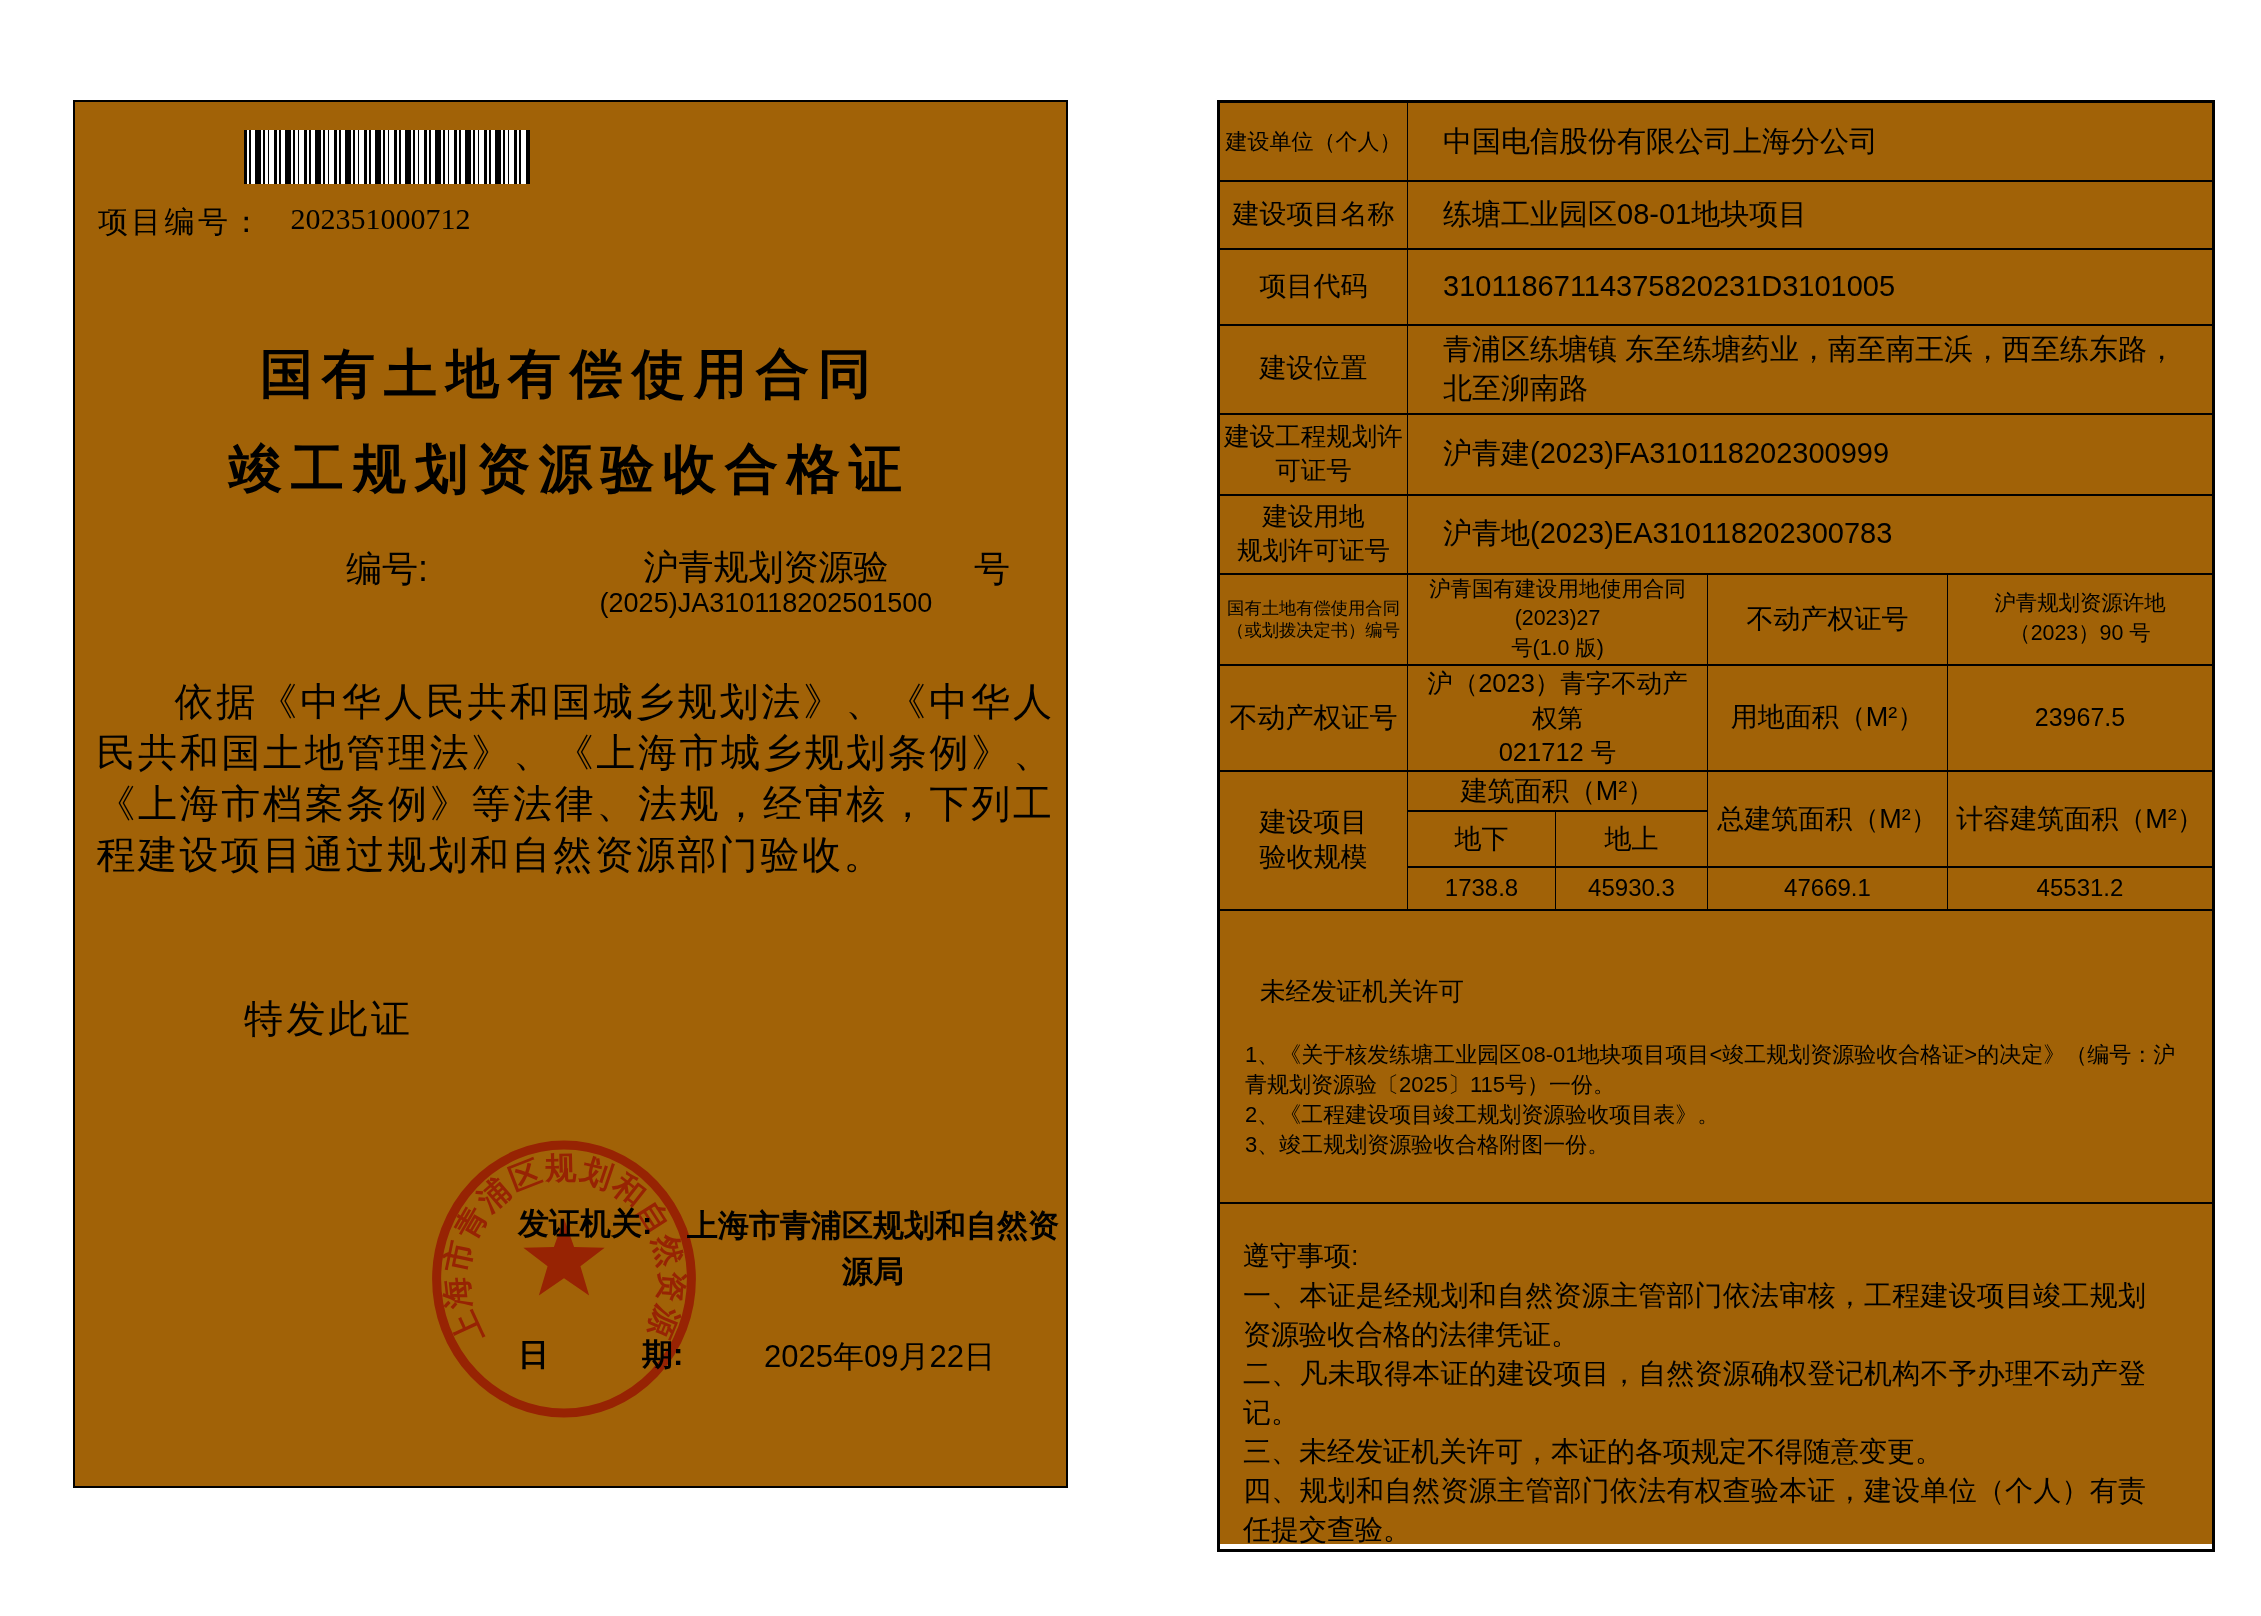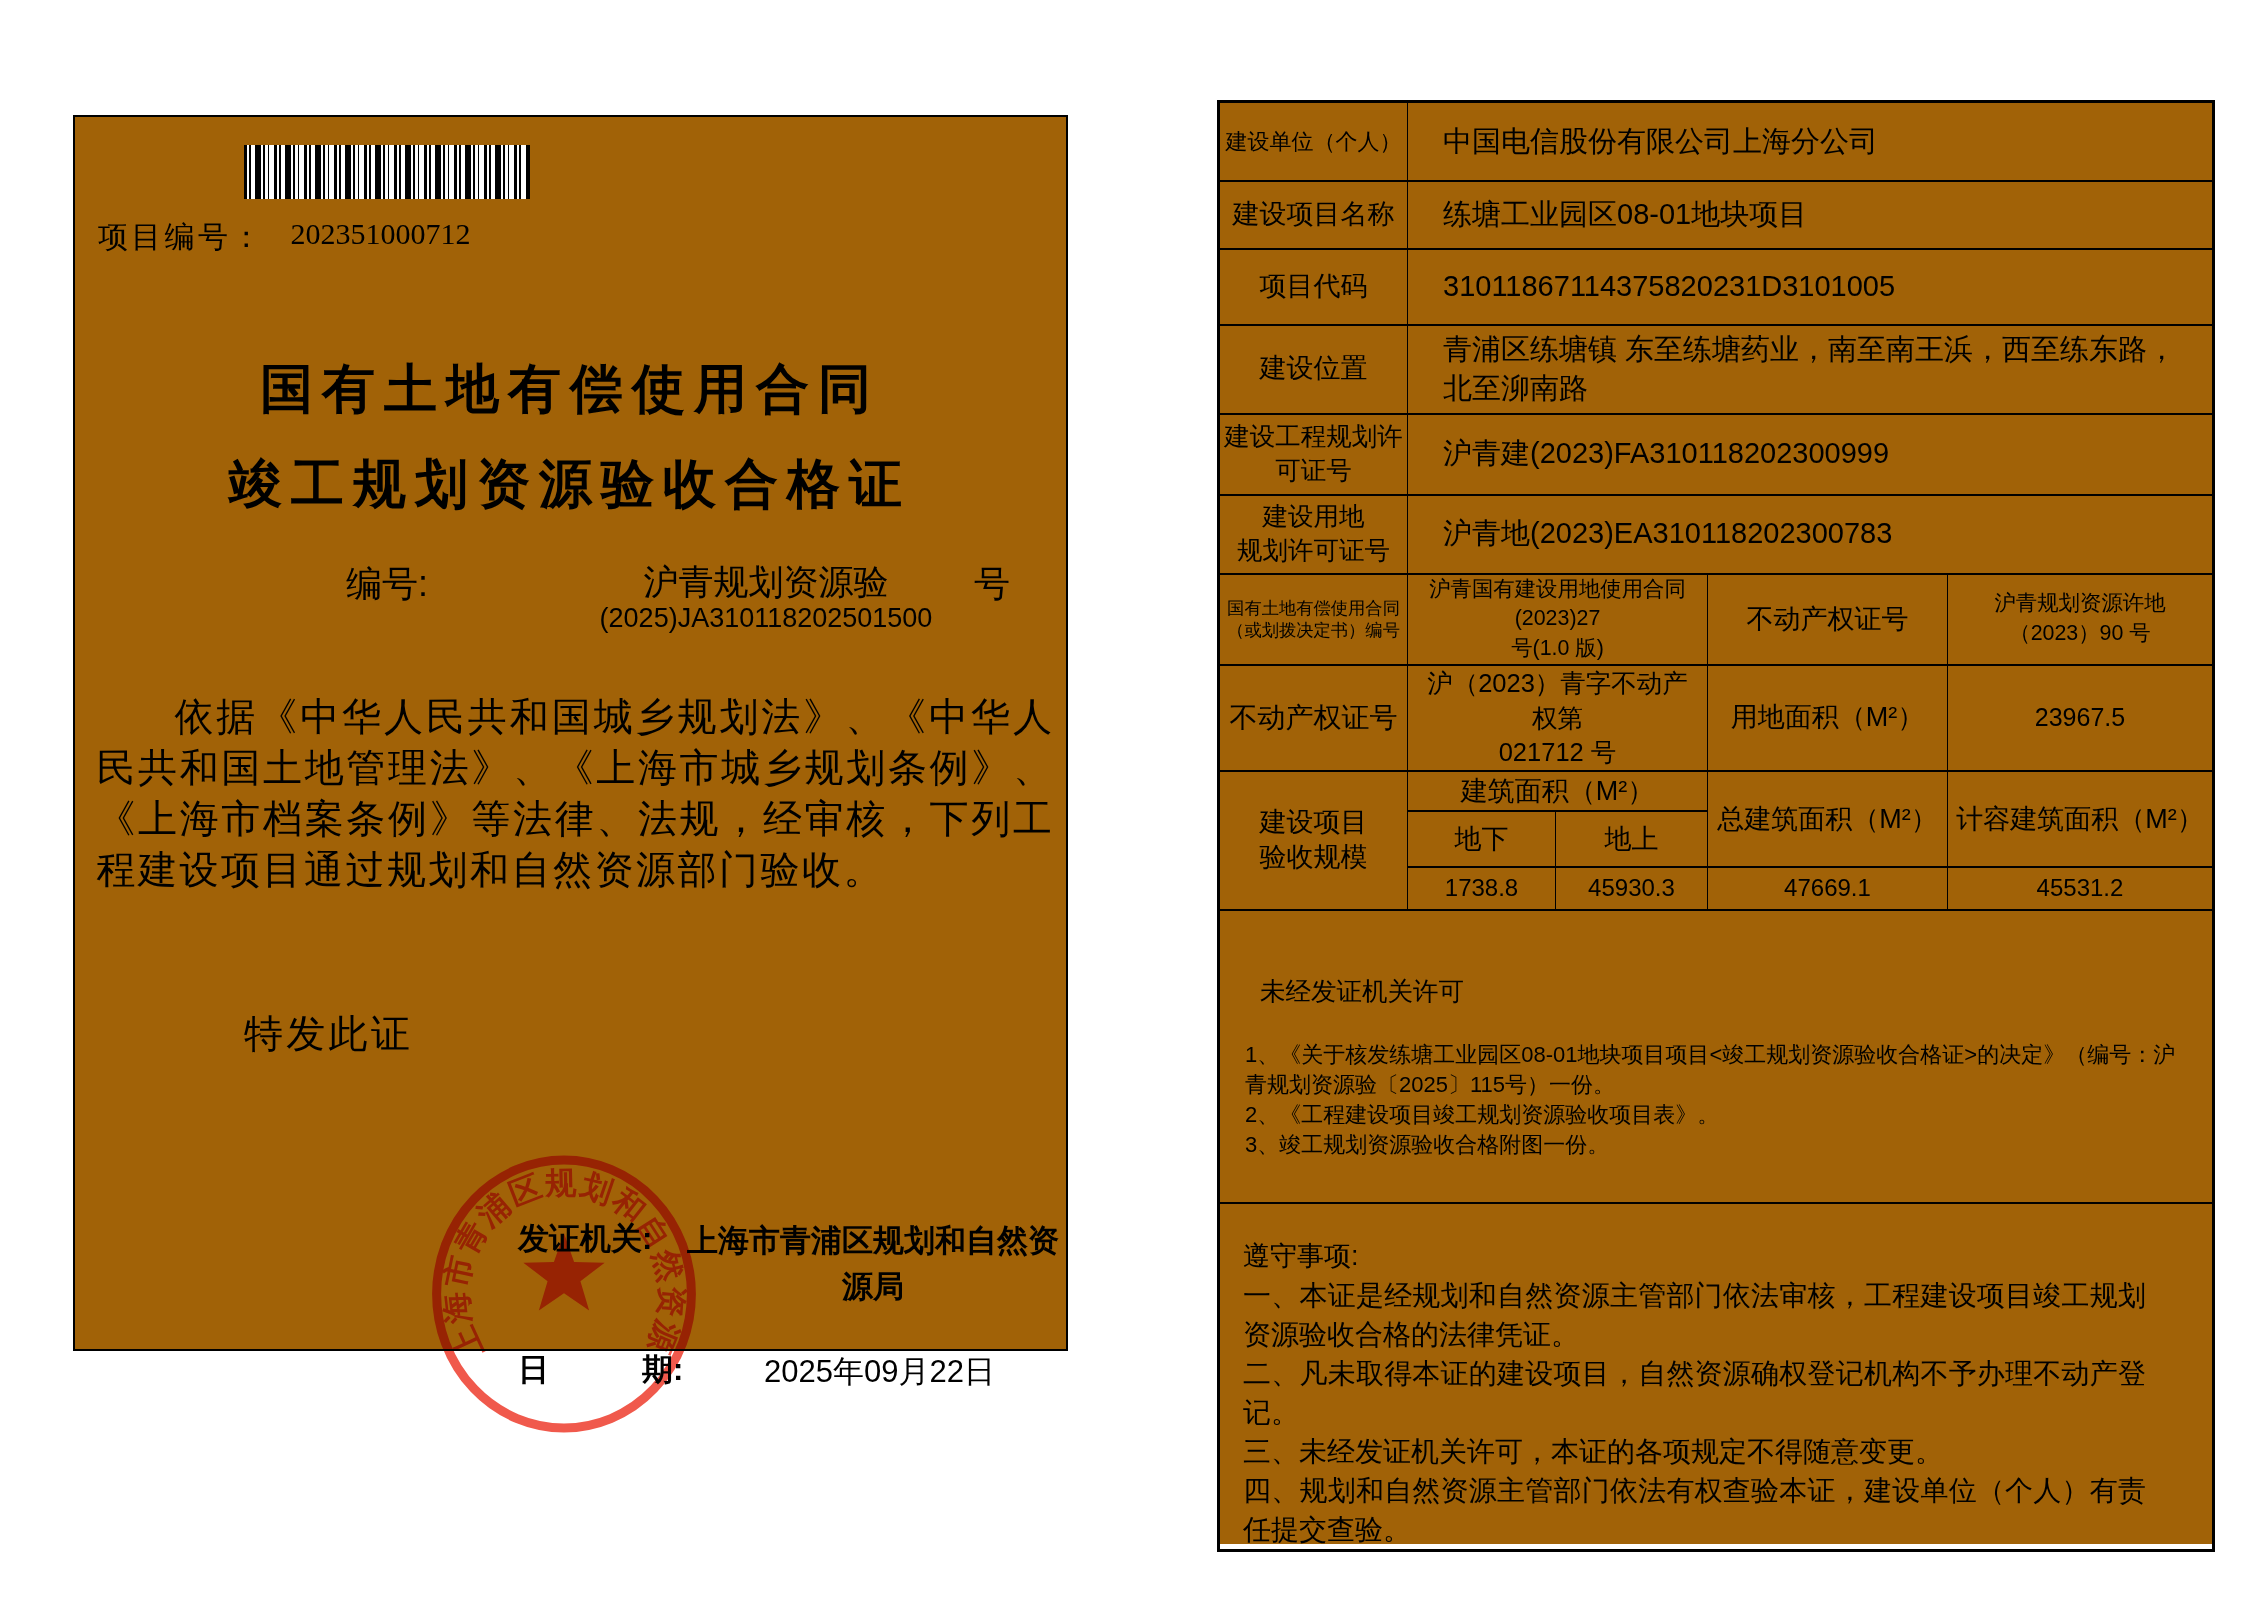--- a/index.html
+++ b/index.html
@@ -1,19 +1,19 @@
 <!DOCTYPE html>
 <html style="font-size:13px"><head>
 <meta charset="utf-8">
 <style>
   html,body{margin:0;padding:0;background:#ffffff;}
   body{width:2261px;height:1616px;position:relative;font-family:"Liberation Sans",sans-serif;color:#000;}
   .page{position:absolute;background:#a16207;box-sizing:border-box;}
   
-  .left-page{left:73px;top:115px;width:995px;height:1236px;border:2.5px solid #000;}
+  .left-page{left:73px;top:100px;width:995px;height:1388px;border:2.5px solid #000;}
   .left-page > *{position:absolute;}
   .barcode{left:169px;top:28px;width:286px;height:54px;
     background:repeating-linear-gradient(90deg,
       #000 0 3.3px,#fff 3.3px 5px,#000 5px 6.6px,#fff 6.6px 11.5px,
       #000 11.5px 17.3px,#fff 17.3px 19px,#000 19px 20.6px,#fff 20.6px 24px,
       #000 24px 25.5px,#fff 25.5px 30px);}
   .proj-no{left:23px;top:100px;font-family:"Liberation Serif",serif;font-size:30px;display:flex;gap:26px;white-space:nowrap;}
   .proj-no .lab{letter-spacing:3.3px;}
   .title{left:0;width:990px;text-align:center;font-weight:bold;font-size:53px;letter-spacing:9px;white-space:nowrap;}
   .title.t1{top:237px;}

